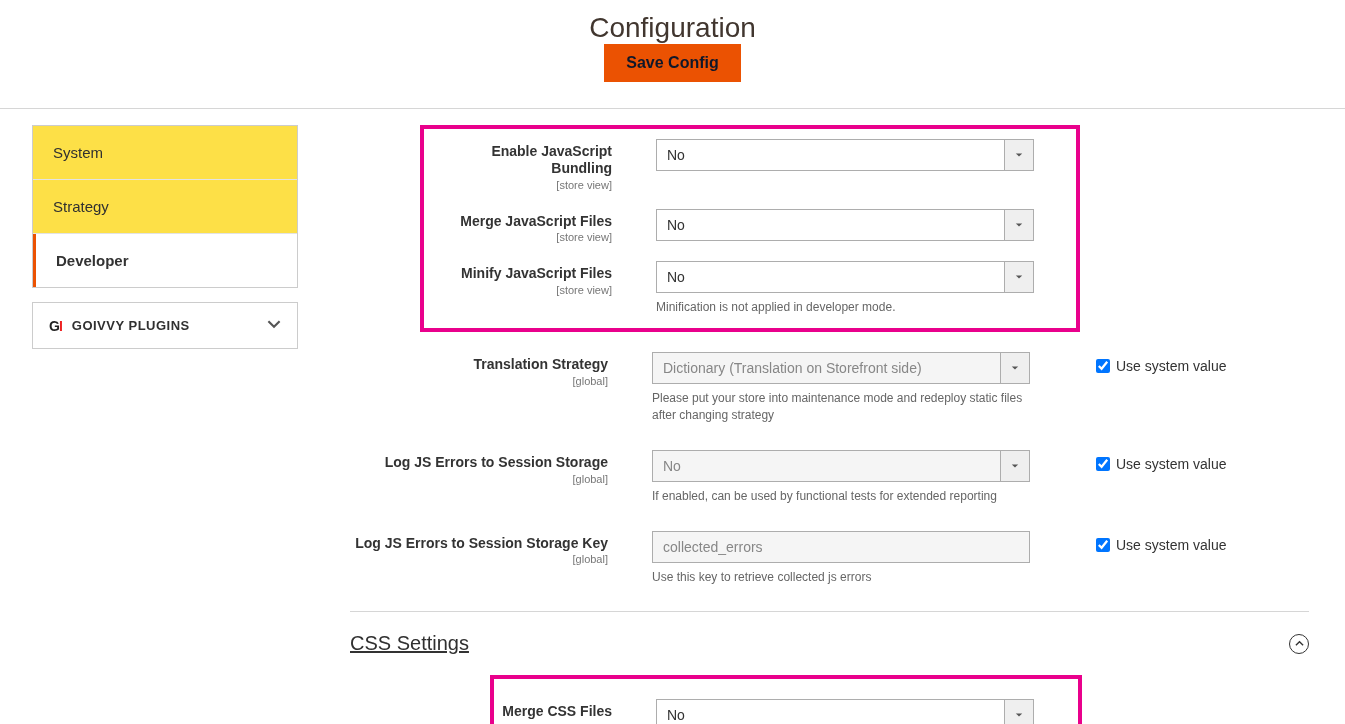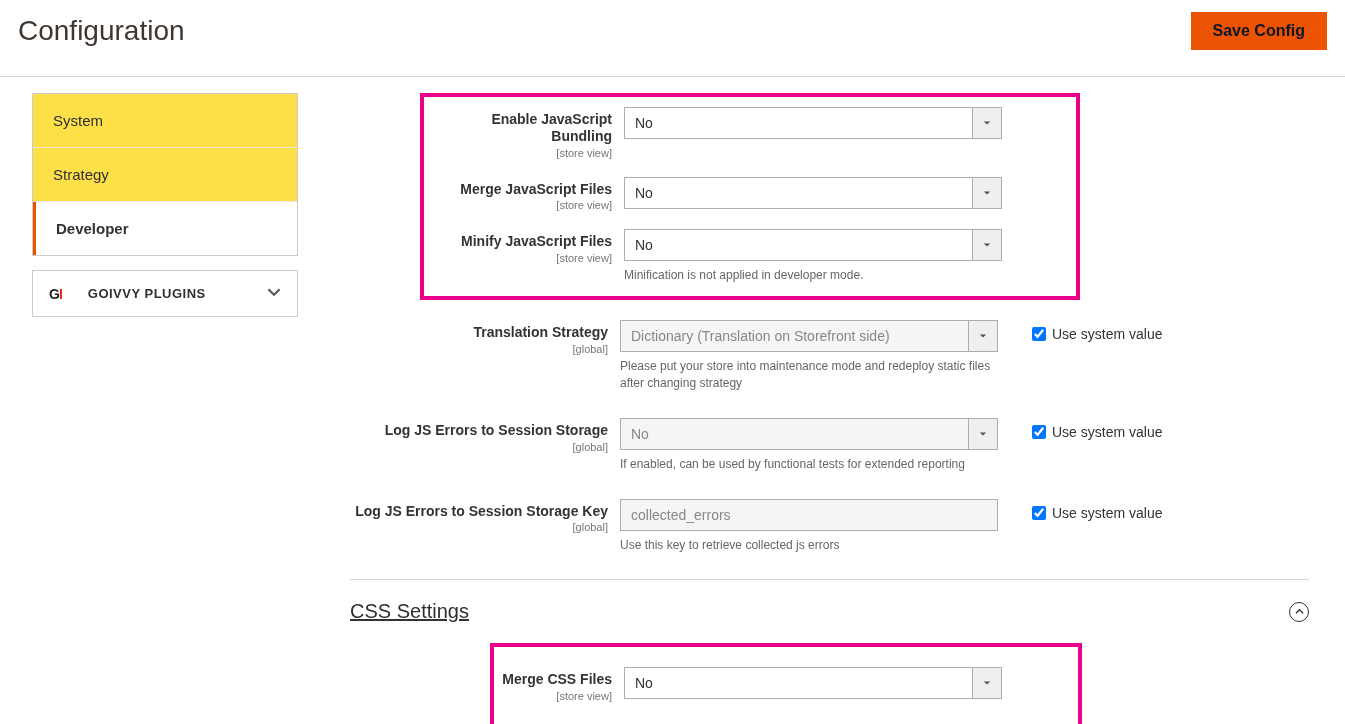--- a/index.html
+++ b/index.html
@@ -10,20 +10,21 @@
     background: #fff;
     width: 1345px;
     height: 724px;
     overflow: hidden;
   }
   .page-header {
     display: flex;
     justify-content: space-between;
     align-items: center;
     padding: 12px 18px 26px 18px;
+    flex-direction: column;
   }
   .page-title {
     font-size: 28px;
     font-weight: 300;
     color: #41362f;
   }
   .btn-primary {
     background: #eb5202;
     color: #0f172a;
     border: none;
@@ -63,21 +64,21 @@
     background: #fff;
     padding: 14px 16px;
     display: flex;
     align-items: center;
     justify-content: space-between;
     cursor: pointer;
   }
   .plugins-section .lbl {
     display: flex;
     align-items: center;
-    gap: 26px;
+    gap: 10px;
     font-size: 13px;
     font-weight: 700;
     letter-spacing: .5px;
     color: #303030;
   }
   .plugins-section .logo {
     font-weight: 800;
     font-size: 14px;
     letter-spacing: -1px;
   }
@@ -91,20 +92,21 @@
   .highlight-box {
     border: 4px solid #e9008c;
     padding: 10px 8px 12px 4px;
     margin: 0 0 20px 70px;
     width: 660px;
   }
   .field-row {
     display: flex;
     align-items: flex-start;
     margin-bottom: 18px;
+    gap: 32px;
   }
   .field-row:last-child { margin-bottom: 0; }
   .field-label {
     width: 196px;
     flex: 0 0 196px;
     text-align: right;
     padding-right: 12px;
     padding-top: 4px;
   }
   .field-label .lbl-main {

